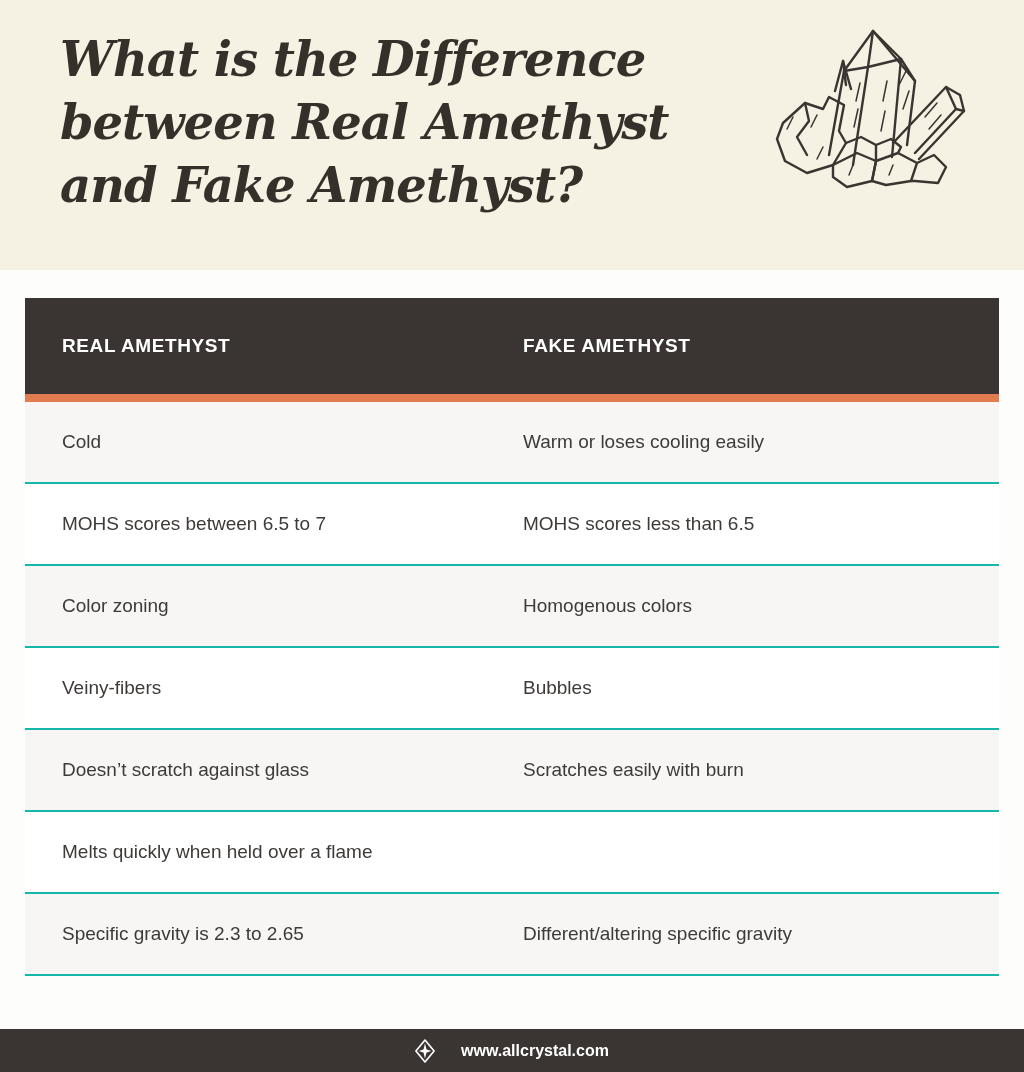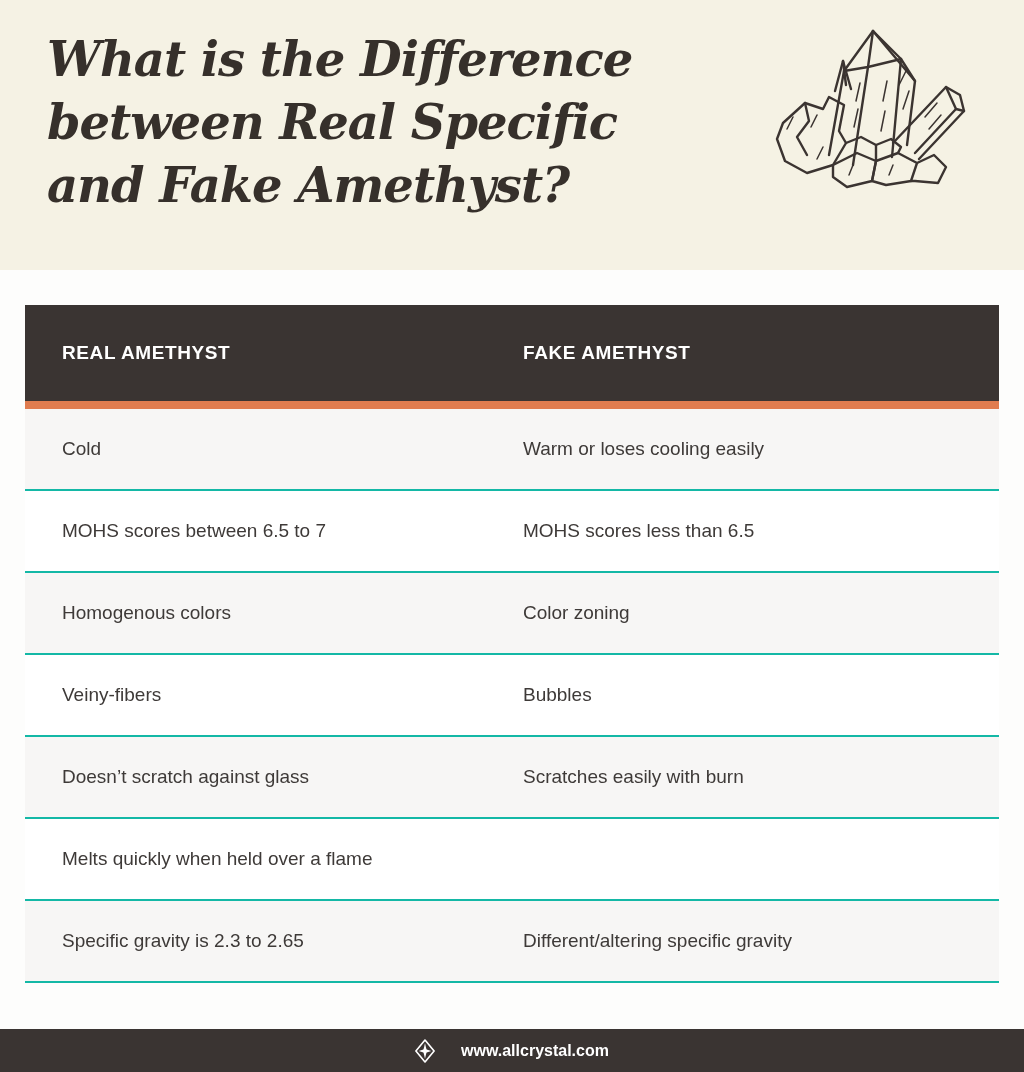--- a/index.html
+++ b/index.html
@@ -13,40 +13,40 @@
   }
 
   
   .hero {
     height: 270px;
     background: #F5F2E4;
     position: relative;
   }
   .title {
     position: absolute;
-    left: 47px; top: 28px;
+    left: 60px; top: 28px;
     margin: 0;
     font-family: "DejaVu Serif", "Liberation Serif", serif;
     font-style: italic;
     font-weight: 700;
     font-size: 48px;
     line-height: 63px;
     letter-spacing: -1px;
     color: #36302B;
   }
   .title span { display: block; }
   .crystal {
     position: absolute;
     right: 55px; top: 25px;
     width: 220px; height: 195px;
   }
 
   
   .table-wrap {
-    margin: 35px 25px 0 25px;
+    margin: 28px 25px 0 25px;
     width: 974px;
   }
   .thead {
     display: grid;
     grid-template-columns: 461px 1fr;
     align-items: center;
     height: 96px;
     background: #3A3432;
     color: #FFFFFF;
     font-size: 19px;
@@ -85,21 +85,21 @@
   .gem-icon { display: inline-flex; width: 20px; height: 24px; }
 </style>
 </head>
 <body>
 
 <div class="page">
 
   <header class="hero">
     <h1 class="title">
       <span>What is the Difference</span>
-      <span>between Real Specific</span>
+      <span>between Real Amethyst</span>
       <span>and Fake Amethyst?</span>
     </h1>
     <div class="crystal">
       <svg viewBox="0 0 220 190" fill="none" stroke="#3B3431" stroke-width="2.4" stroke-linejoin="round" stroke-linecap="round" width="220" height="190">
 
         <path d="M124 6 L95 46 L80 130"></path>
         <path d="M124 6 L119 42 L104 140"></path>
         <path d="M124 6 L152 34 L143 132"></path>
         <path d="M95 46 L119 42 L152 34"></path>
         <path d="M124 6 L166 56 L158 120"></path>
@@ -150,22 +150,22 @@
 
       <div class="row alt">
         <div class="cell">Cold</div>
         <div class="cell">Warm or loses cooling easily</div>
       </div>
       <div class="row">
         <div class="cell">MOHS scores between 6.5 to 7</div>
         <div class="cell">MOHS scores less than 6.5</div>
       </div>
       <div class="row alt">
+        <div class="cell">Color zoning</div>
         <div class="cell">Homogenous colors</div>
-        <div class="cell">Color zoning</div>
       </div>
       <div class="row">
         <div class="cell">Veiny-fibers</div>
         <div class="cell">Bubbles</div>
       </div>
       <div class="row alt">
         <div class="cell">Doesn’t scratch against glass</div>
         <div class="cell">Scratches easily with burn</div>
       </div>
       <div class="row">

